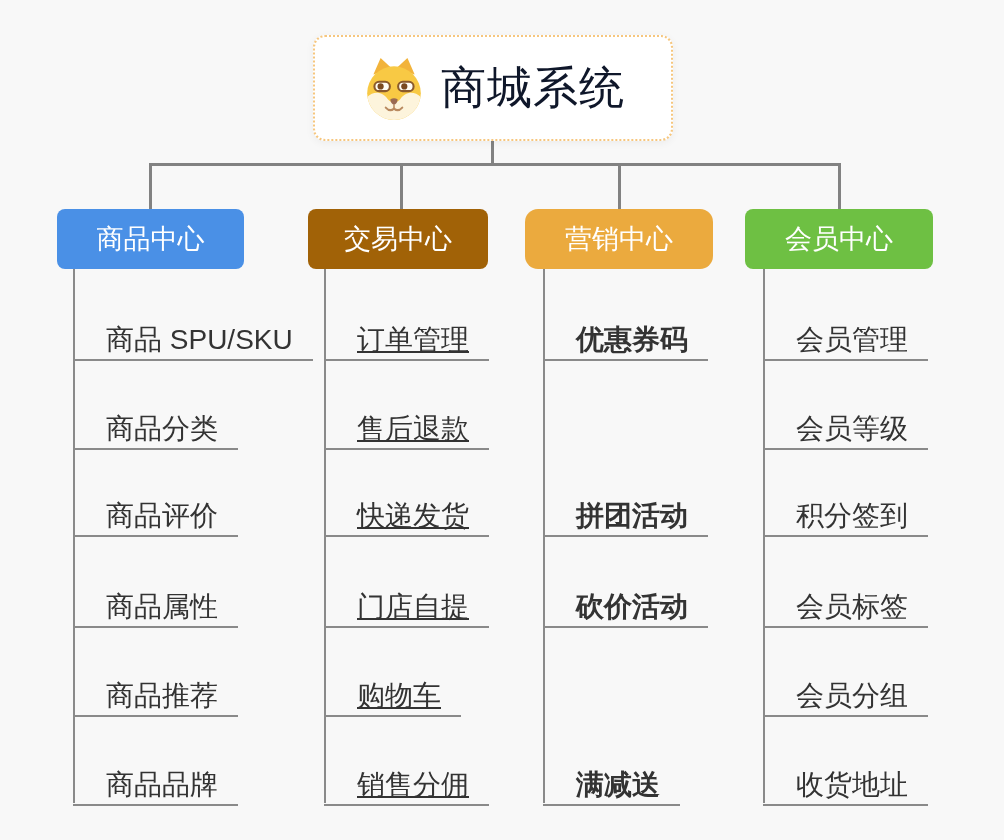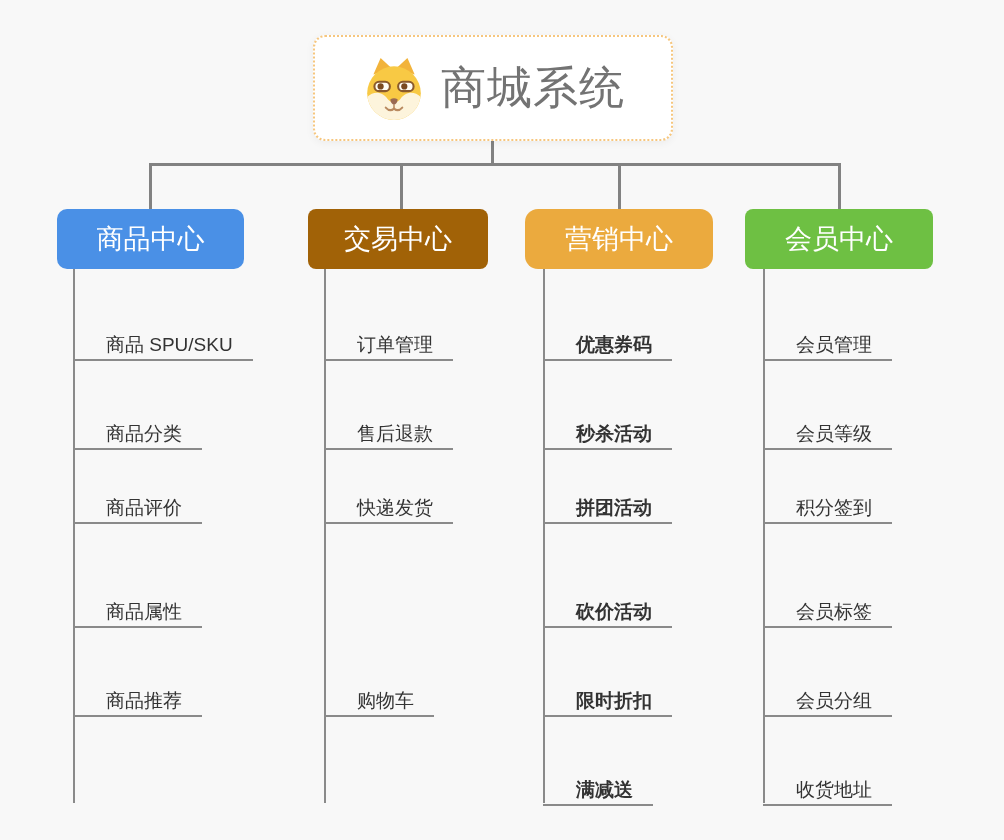--- a/index.html
+++ b/index.html
@@ -22,56 +22,56 @@
   .drop.d3{left:838px;}
 
   
   .root{
     position:absolute;left:313px;top:35px;width:360px;height:106px;
     box-sizing:border-box;
     background:#ffffff;border:2px dotted #f6c67e;border-radius:12px;
     display:flex;align-items:center;justify-content:center;gap:14px;
     box-shadow:0 2px 8px rgba(0,0,0,0.05);
   }
-  .root-title{font-size:45px;color:#737373;letter-spacing:1px;}
+  .root-title{font-size:45px;color:#0f172a;letter-spacing:1px;}
 
   
   .branch{
     position:absolute;top:209px;height:60px;border-radius:8px;
     color:#ffffff;font-size:27px;
     display:flex;align-items:center;justify-content:center;
   }
-  .b0{left:57px;width:187px;background:#4a90e6;border-radius:10px;}
+  .b0{left:57px;width:187px;background:#4a90e6;}
   .b1{left:308px;width:180px;background:#a16207;}
   .b2{left:525px;width:188px;background:#ebaa3e;border-radius:13px;}
   .b3{left:745px;width:188px;background:#6ec043;}
 
   
   .trunk{position:absolute;top:269px;width:2px;height:534px;background:#8a8a8a;}
   .t0{left:73px;}
   .t1{left:324px;}
   .t2{left:543px;}
   .t3{left:763px;}
 
   
   .child{
     position:absolute;height:46px;
     display:flex;align-items:flex-end;
     padding:0 20px 5px 33px;
     border-bottom:2px solid #8a8a8a;
-    font-size:19px;color:#333333;white-space:nowrap;
+    font-size:28px;color:#333333;white-space:nowrap;
     line-height:1;
   }
   .x0{left:73px;}
-  .x1{left:324px;}
+  .x1{left:324px;text-decoration:underline;}
   .x2{left:543px;font-weight:bold;}
   .x3{left:763px;text-align:center;}
   .r0{top:308px;}
   .r1{top:397px;}
-  .r2{top:471px;}
+  .r2{top:484px;}
   .r3{top:575px;}
   .r4{top:664px;}
   .r5{top:753px;}
 </style>
 </head>
 <body>
 
 <div class="canvas">
 
   <div class="line root-stem"></div>
@@ -111,31 +111,32 @@
   <div class="trunk t0"></div>
   <div class="trunk t1"></div>
   <div class="trunk t2"></div>
   <div class="trunk t3"></div>
 
   <div class="child x0 r0">商品 SPU/SKU</div>
   <div class="child x0 r1">商品分类</div>
   <div class="child x0 r2">商品评价</div>
   <div class="child x0 r3">商品属性</div>
   <div class="child x0 r4">商品推荐</div>
+  <div class="child x0 r5">商品品牌</div>
 
   <div class="child x1 r0">订单管理</div>
   <div class="child x1 r1">售后退款</div>
   <div class="child x1 r2">快递发货</div>
+  <div class="child x1 r3">门店自提</div>
   <div class="child x1 r4">购物车</div>
+  <div class="child x1 r5">销售分佣</div>
 
   <div class="child x2 r0">优惠券码</div>
-  <div class="child x2 r1">秒杀活动</div>
   <div class="child x2 r2">拼团活动</div>
   <div class="child x2 r3">砍价活动</div>
-  <div class="child x2 r4">限时折扣</div>
   <div class="child x2 r5">满减送</div>
 
   <div class="child x3 r0">会员管理</div>
   <div class="child x3 r1">会员等级</div>
   <div class="child x3 r2">积分签到</div>
   <div class="child x3 r3">会员标签</div>
   <div class="child x3 r5">收货地址</div>
   <div class="child x3 r4">会员分组</div>
 
 </div>

